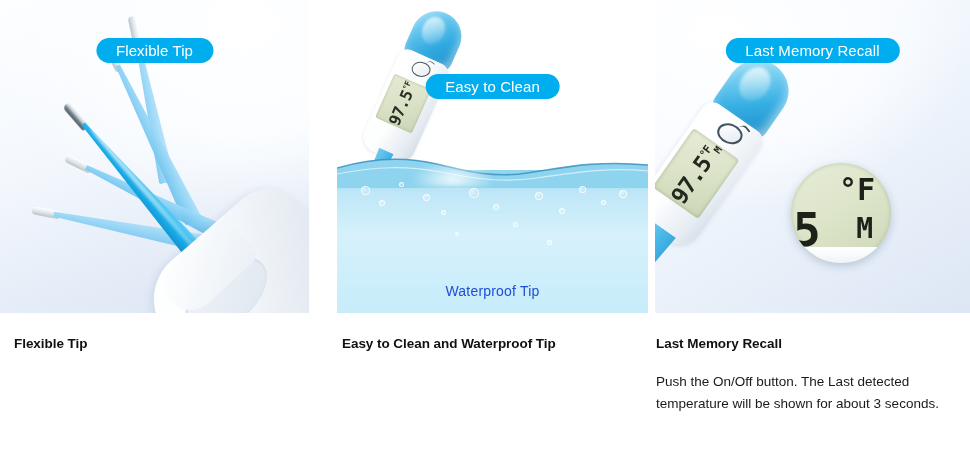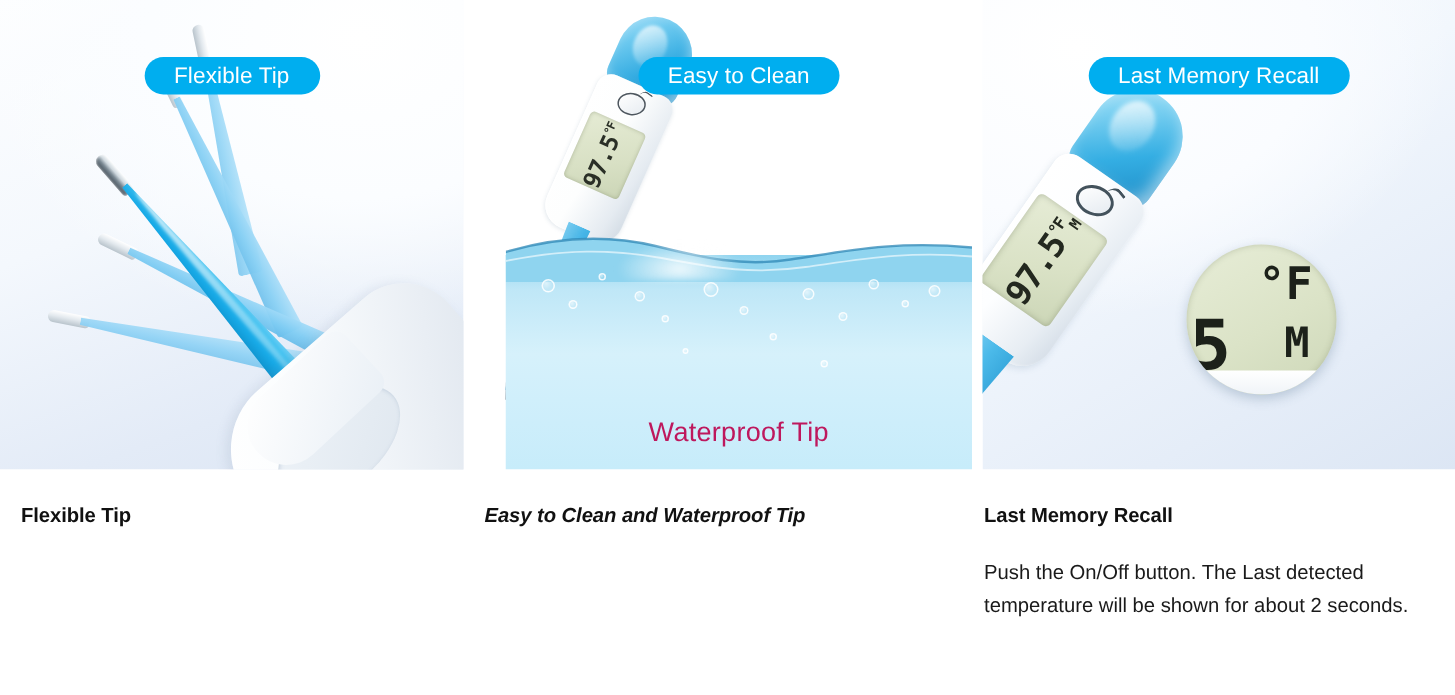--- a/index.html
+++ b/index.html
@@ -24,21 +24,21 @@
     height: 25px; line-height: 25px;
     background: #00AEEF; color: #ffffff;
     border-radius: 13px;
     font-size: 15px; font-weight: 500;
     padding: 0 20px;
     white-space: nowrap;
     z-index: 20;
     letter-spacing: .1px;
   }
   .badge.b1 { left: 50%; transform: translateX(-50%); }
-  .badge.b2 { left: 50%; transform: translateX(-50%); }
+  .badge.b2 { left: 50%; transform: translateX(-50%); margin-top: 36px; }
   .badge.b3 { left: 50%; transform: translateX(-50%); }
 
   
   .p1-bg {
     position: absolute; inset: 0;
     background:
       radial-gradient(120% 90% at 78% 8%, #ffffff 0%, #fbfdff 38%, rgba(251,253,255,0) 70%),
       linear-gradient(160deg, #fdfeff 0%, #f4f8fd 42%, #e3ebf7 78%, #dbe5f3 100%);
   }
   .tip-wrap { position: absolute; inset: 0; }
@@ -220,22 +220,22 @@
   }
   .therm2 .probe-tip {
     position: absolute; left: 39px; top: 264px;
     width: 7px; height: 12px;
     background: linear-gradient(180deg,#eef3f6,#9fb0bb 55%,#5e6e7a);
     border-radius: 2px 2px 4px 4px;
   }
   .wp-label {
     position: absolute; left: 0; right: 0; bottom: 14px;
     text-align: center;
-    color: #be185d;
-    font-size: 18px; font-weight: 500;
+    color: #1d4ed8;
+    font-size: 14px; font-weight: 500;
     letter-spacing: .2px;
     z-index: 14;
   }
 
   
   .p3-bg {
     position: absolute; inset: 0;
     background:
       radial-gradient(110% 80% at 20% 10%, #ffffff 0%, #fafcff 45%, rgba(250,252,255,0) 72%),
       linear-gradient(150deg, #fbfdff 0%, #f2f7fd 40%, #e5edf8 76%, #dce6f4 100%);
@@ -326,21 +326,21 @@
   }
   .magnifier .mg-base {
     position: absolute; left: 0; right: 0; bottom: 0; height: 16px;
     background: linear-gradient(180deg,#ffffff,#f0f4f8);
   }
 
   
   .captions { position: absolute; left: 0; top: 313px; width: 970px; height: 150px; }
   .cap-col { position: absolute; top: 0; }
   .cap-col.c1 { left: 14px;  width: 292px; }
-  .cap-col.c2 { left: 323px; width: 300px; font-style: italic; }
+  .cap-col.c2 { left: 342px; width: 300px; }
   .cap-col.c3 { left: 656px; width: 300px; }
   .cap-head {
     font-size: 13.5px; font-weight: bold; color: #111111;
     margin-top: 23px;
     letter-spacing: -.05px;
   }
   .cap-body {
     font-size: 13.5px; color: #1a1a1a; line-height: 22px;
     margin-top: 20px;
   }
@@ -458,17 +458,17 @@
 
   <div class="captions">
     <div class="cap-col c1">
       <div class="cap-head">Flexible Tip</div>
     </div>
     <div class="cap-col c2">
       <div class="cap-head">Easy to Clean and Waterproof Tip</div>
     </div>
     <div class="cap-col c3">
       <div class="cap-head">Last Memory Recall</div>
-      <div class="cap-body">Push the On/Off button. The Last detected temperature will be shown for about 2 seconds.</div>
+      <div class="cap-body">Push the On/Off button. The Last detected temperature will be shown for about 3 seconds.</div>
     </div>
   </div>
 
 </div>
 
 </body></html>

